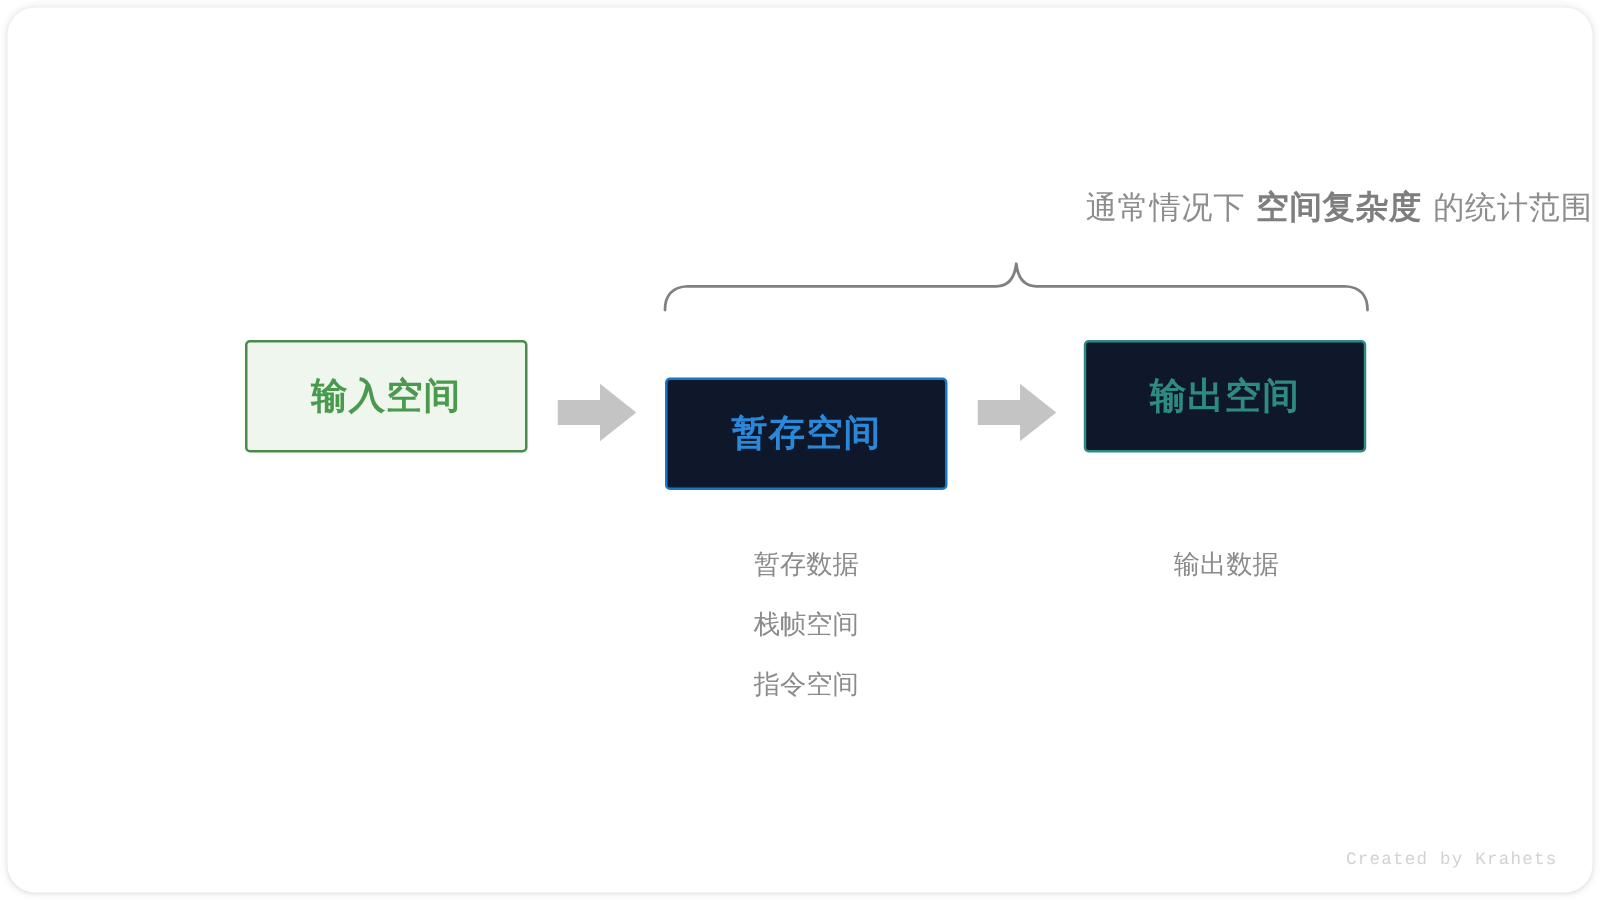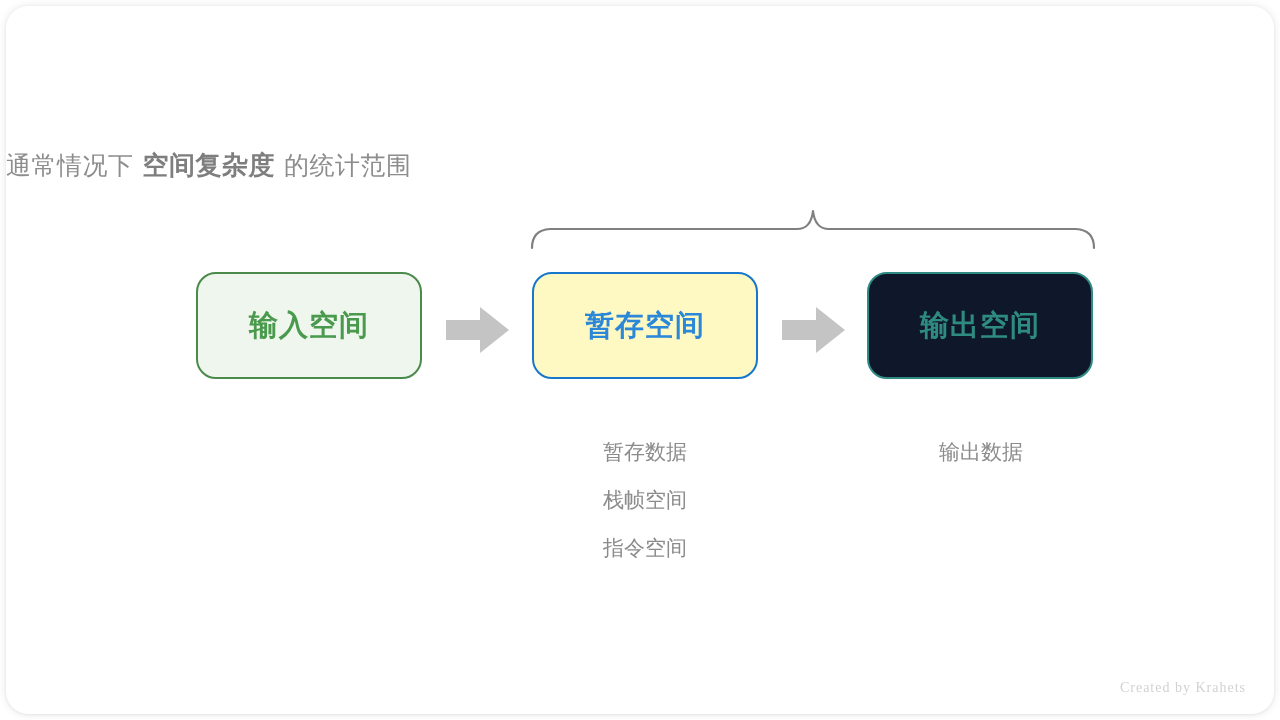--- a/index.html
+++ b/index.html
@@ -25,21 +25,21 @@
     box-shadow: 0 0 8px rgba(0,0,0,0.10), 0 1px 3px rgba(0,0,0,0.06);
     overflow: hidden;
   }
 
   
   #scope-title {
     position: absolute;
     left: 0;
     top: 142px;
     width: 1268px;
-    text-align: left;
+    text-align: right;
     white-space: nowrap;
     font-size: 25px;
     color: #8d8d8d;
     letter-spacing: 0.5px;
   }
   #scope-title .strong {
     font-weight: bold;
     color: #7e7e7e;
     font-size: 26px;
     padding: 0 9px;
@@ -52,22 +52,22 @@
     top: 192px;
     width: 600px;
     height: 62px;
   }
 
   
   .box {
     position: absolute;
     top: 266px;
     width: 226px;
-    height: 107px;
-    border-radius: 20px;
+    height: 90px;
+    border-radius: 4px;
     border-width: 2px;
     border-style: solid;
     box-sizing: border-box;
     display: flex;
     align-items: center;
     justify-content: center;
   }
   .box-label {
     font-size: 29px;
     font-weight: bold;
@@ -102,21 +102,21 @@
   }
   #caption-input  { left: 173px; }
   #caption-temp   { left: 509px; }
   #caption-output { left: 845px; }
 
   
   #footer-credit {
     position: absolute;
     right: 28px;
     bottom: 18px;
-    font-family: Liberation Serif, serif;
+    font-family: Liberation Mono, monospace;
     font-size: 14px;
     color: #d2d2d2;
     letter-spacing: 1px;
   }
 </style>
 </head>
 <body>
 
 <div id="canvas">
 
@@ -125,21 +125,21 @@
   </div>
 
   <svg id="brace-svg" viewBox="0 0 600 62">
     <path d="M 16 50 Q 16 32 34 31 L 281 31 Q 295 31 297 13 Q 299 31 313 31 L 560 31 Q 578 32 578 50" fill="none" stroke="#808080" stroke-width="2.2" stroke-linecap="round" stroke-linejoin="round"></path>
   </svg>
 
   <div class="box" id="box-input" style="border-color:#4a8a4a; background:#eef6ed;">
     <span class="box-label" style="color:#4a9a4e;">输入空间</span>
   </div>
 
-  <div class="box" id="box-temp" style="border-color:#1677cc; background:#fef9c3;">
+  <div class="box" id="box-temp" style="border-color:#1677cc; background:#0f172a;margin-top:30px;">
     <span class="box-label" style="color:#2b87d8;">暂存空间</span>
   </div>
 
   <div class="box" id="box-output" style="border-color:#2e8b84; background:#0f172a;">
     <span class="box-label" style="color:#2e8b84;">输出空间</span>
   </div>
 
   <svg class="arrow" id="arrow-1" viewBox="0 0 63 46">
     <path d="M 0 13 L 34 13 L 34 0 L 63 23 L 34 46 L 34 33 L 0 33 Z" fill="#c4c4c4"></path>
   </svg>

